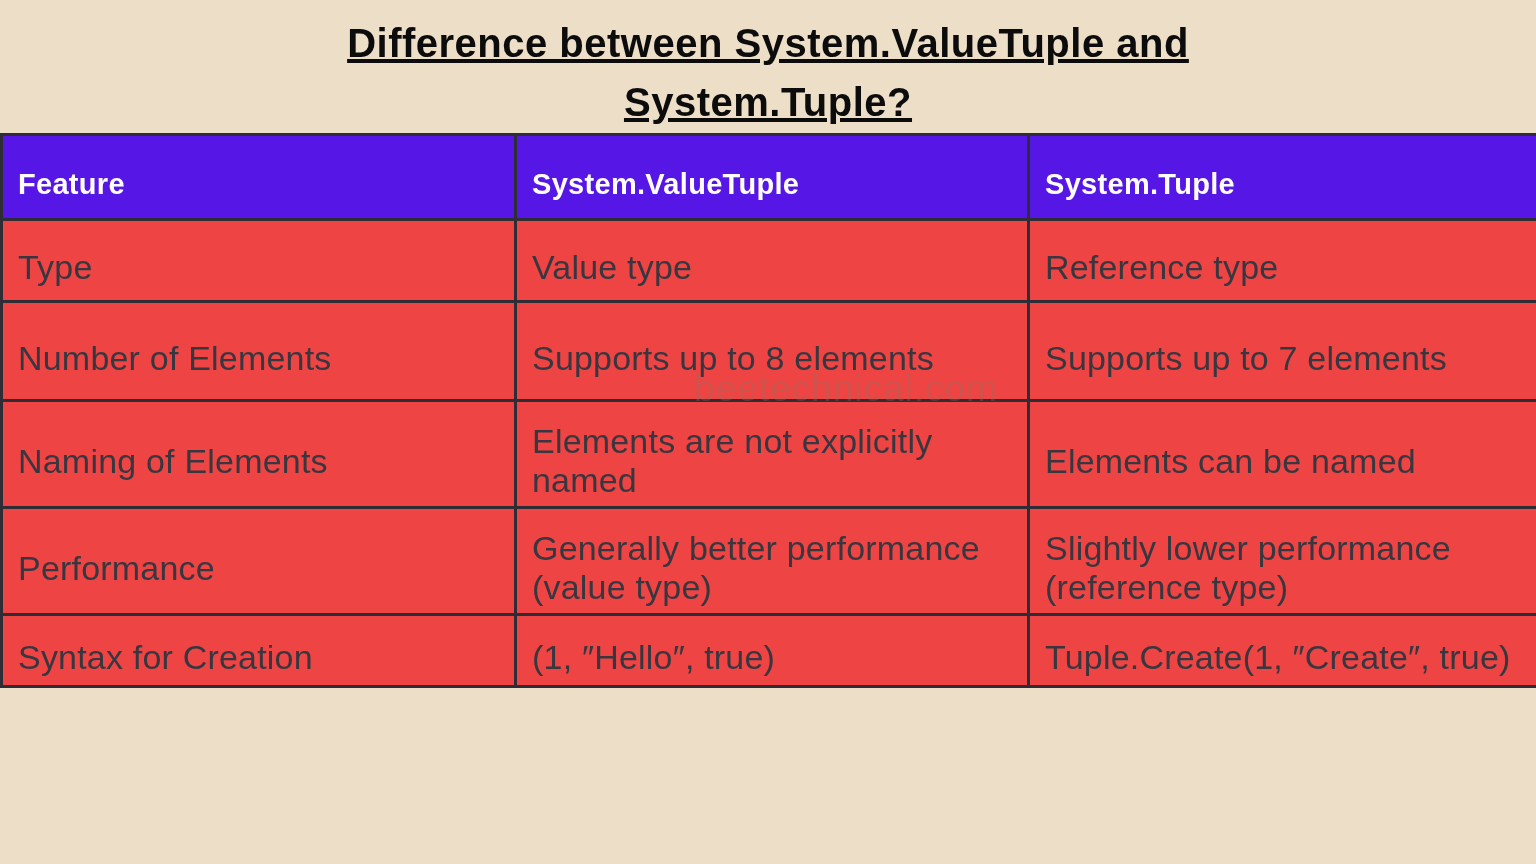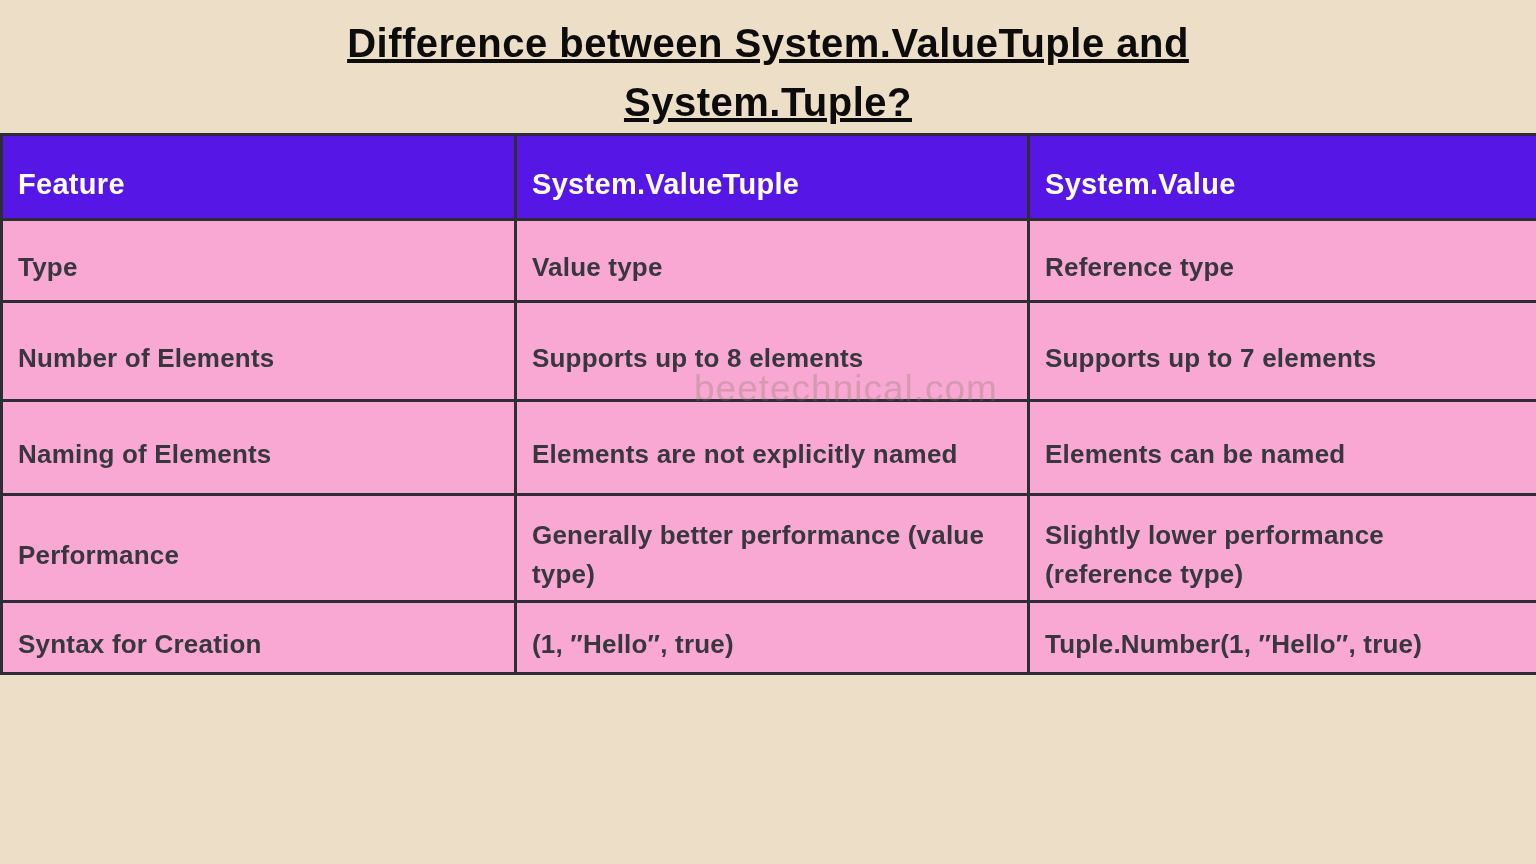--- a/index.html
+++ b/index.html
@@ -44,24 +44,24 @@
     padding: 20px 20px 6px 15px;
   }
   table.cmp th {
     background: #5617e6;
     color: #fdfdfd;
     font-size: 29px;
     font-weight: bold;
     letter-spacing: 0.3px;
   }
   table.cmp td {
-    background: #f9a8d4;
+    background: #ef4444;
     color: #38373f;
-    font-size: 26px;
-    font-weight: bold;
+    font-size: 34px;
+    font-weight: normal;
     line-height: 39px;
     letter-spacing: 0.2px;
   }
   tr.r-head { height: 85px; }
   tr.r0 { height: 82px; }
   tr.r1 { height: 99px; }
   tr.r2 { height: 94px; }
   tr.r3 { height: 105px; }
   tr.r4 { height: 72px; }
   tr.r5 { height: 80px; }
@@ -86,21 +86,21 @@
   <table class="cmp">
     <colgroup>
         <col class="c1">
         <col class="c2">
         <col class="c3">
       </colgroup>
     <thead>
       <tr class="r-head">
         <th>Feature</th>
         <th>System.ValueTuple</th>
-        <th>System.Value</th>
+        <th>System.Tuple</th>
       </tr>
     </thead>
     <tbody>
       <tr class="r0">
         <td>Type</td>
         <td>Value type</td>
         <td>Reference type</td>
       </tr>
       <tr class="r1">
         <td>Number of Elements</td>
@@ -113,20 +113,20 @@
         <td>Elements can be named</td>
       </tr>
       <tr class="r3">
         <td>Performance</td>
         <td>Generally better performance (value type)</td>
         <td>Slightly lower performance (reference type)</td>
       </tr>
       <tr class="r4">
         <td>Syntax for Creation</td>
         <td>(1, ″Hello″, true)</td>
-        <td>Tuple.Number(1, ″Hello″, true)</td>
+        <td>Tuple.Create(1, ″Create″, true)</td>
       </tr>
     </tbody>
   </table>
 
   <div class="watermark">beetechnical.com</div>
 
 </div>
 
 </body></html>

